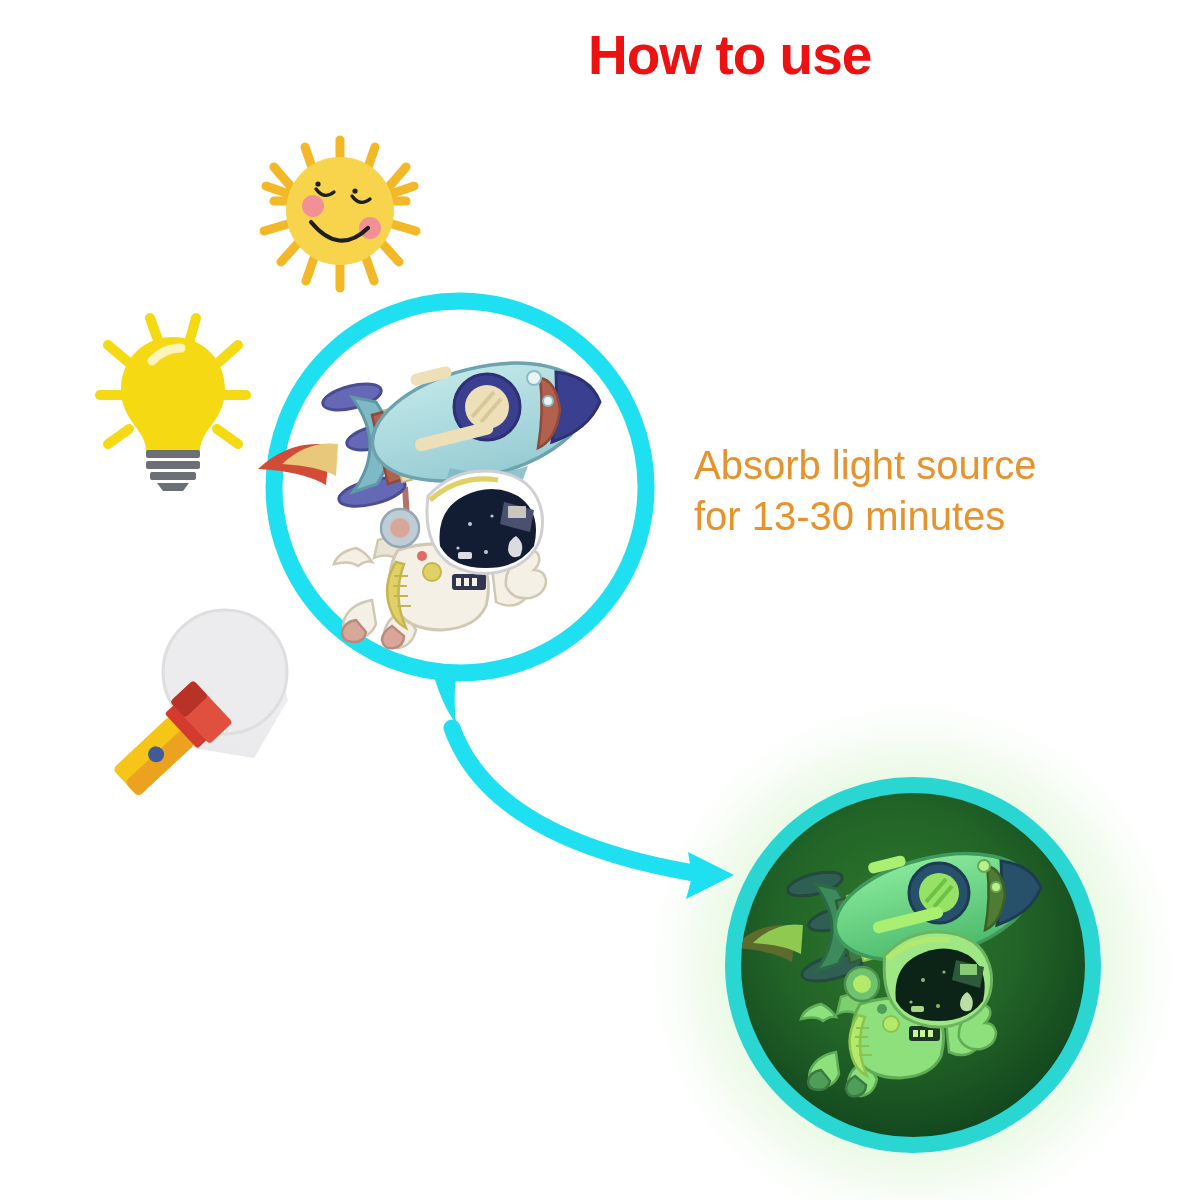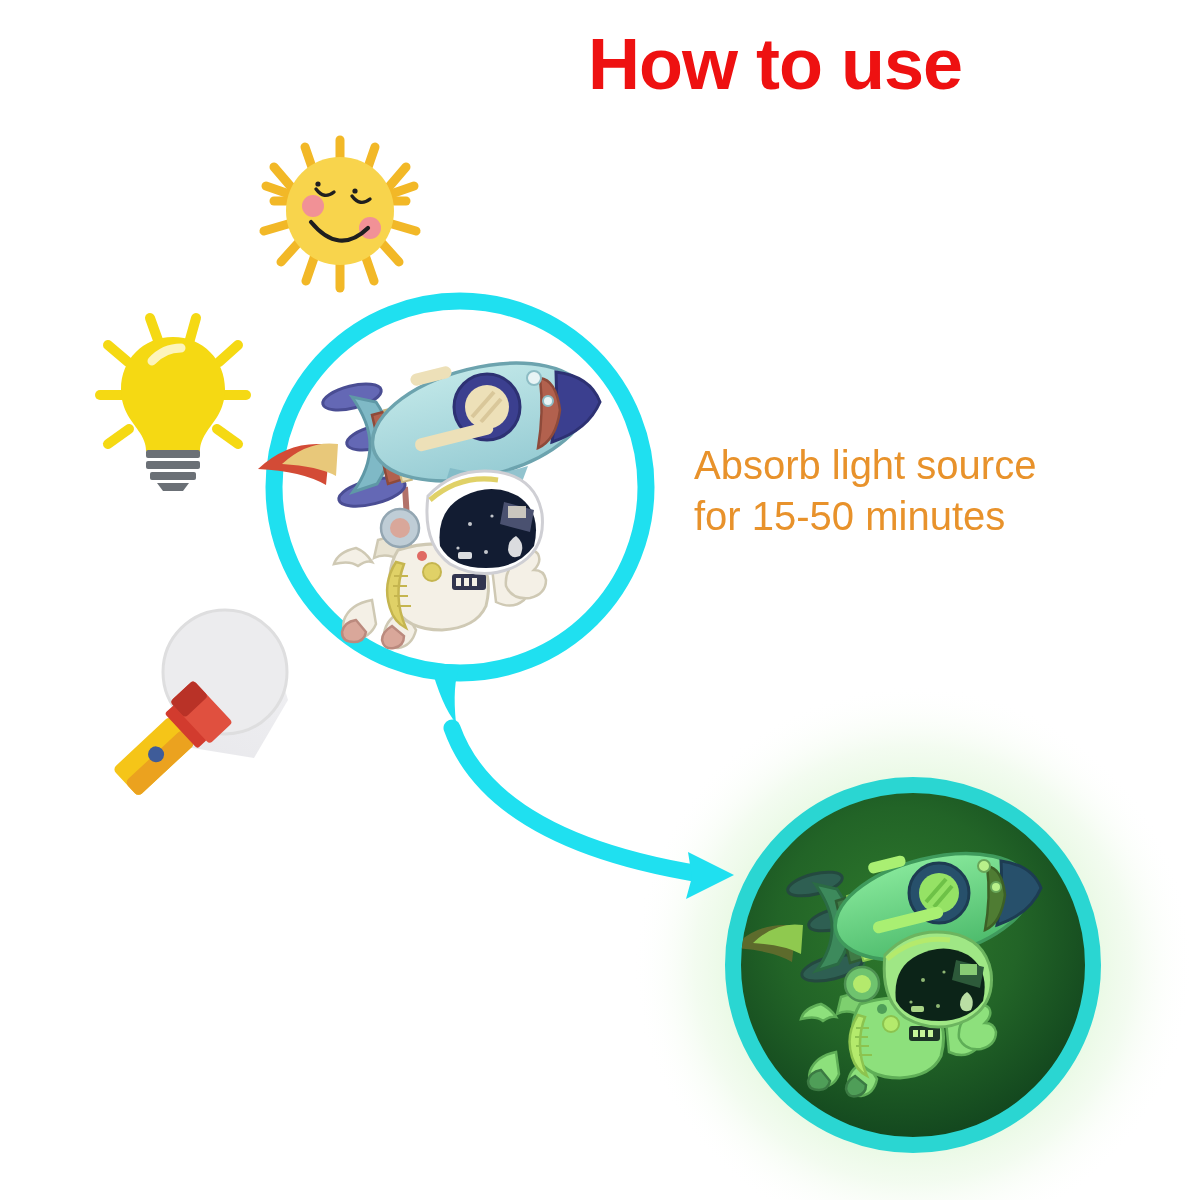--- a/index.html
+++ b/index.html
@@ -11,21 +11,21 @@
     overflow:hidden;
     position:relative;
   }
   .stage{position:absolute;inset:0;width:1200px;height:1200px;}
 
   
   .title{
     position:absolute;
     left:588px;top:28px;
     width:500px;
-    font-size:72px;
+    font-size:55px;
     font-weight:bold;
     color:#ee1111;
     letter-spacing:-1px;
     line-height:1;
     white-space:nowrap;
   }
 
   
   .caption{
     position:absolute;
@@ -315,16 +315,16 @@
             <circle cx="938" cy="1006" r="2"></circle>
           </g>
           <rect x="911" y="1006" width="13" height="6" rx="2" fill="#c6f59a" opacity="0.85"></rect>
           <path d="M887 959 q28 -24 63 -19" stroke="#b4ea6c" stroke-width="5" fill="none"></path>
         </g>
       </g>
     </g>
   </svg>
 
   <div class="caption caption-absorb">Absorb light source
-for 15-50 minutes</div>
+for 13-30 minutes</div>
 
 
 </div>
 
 </body></html>

